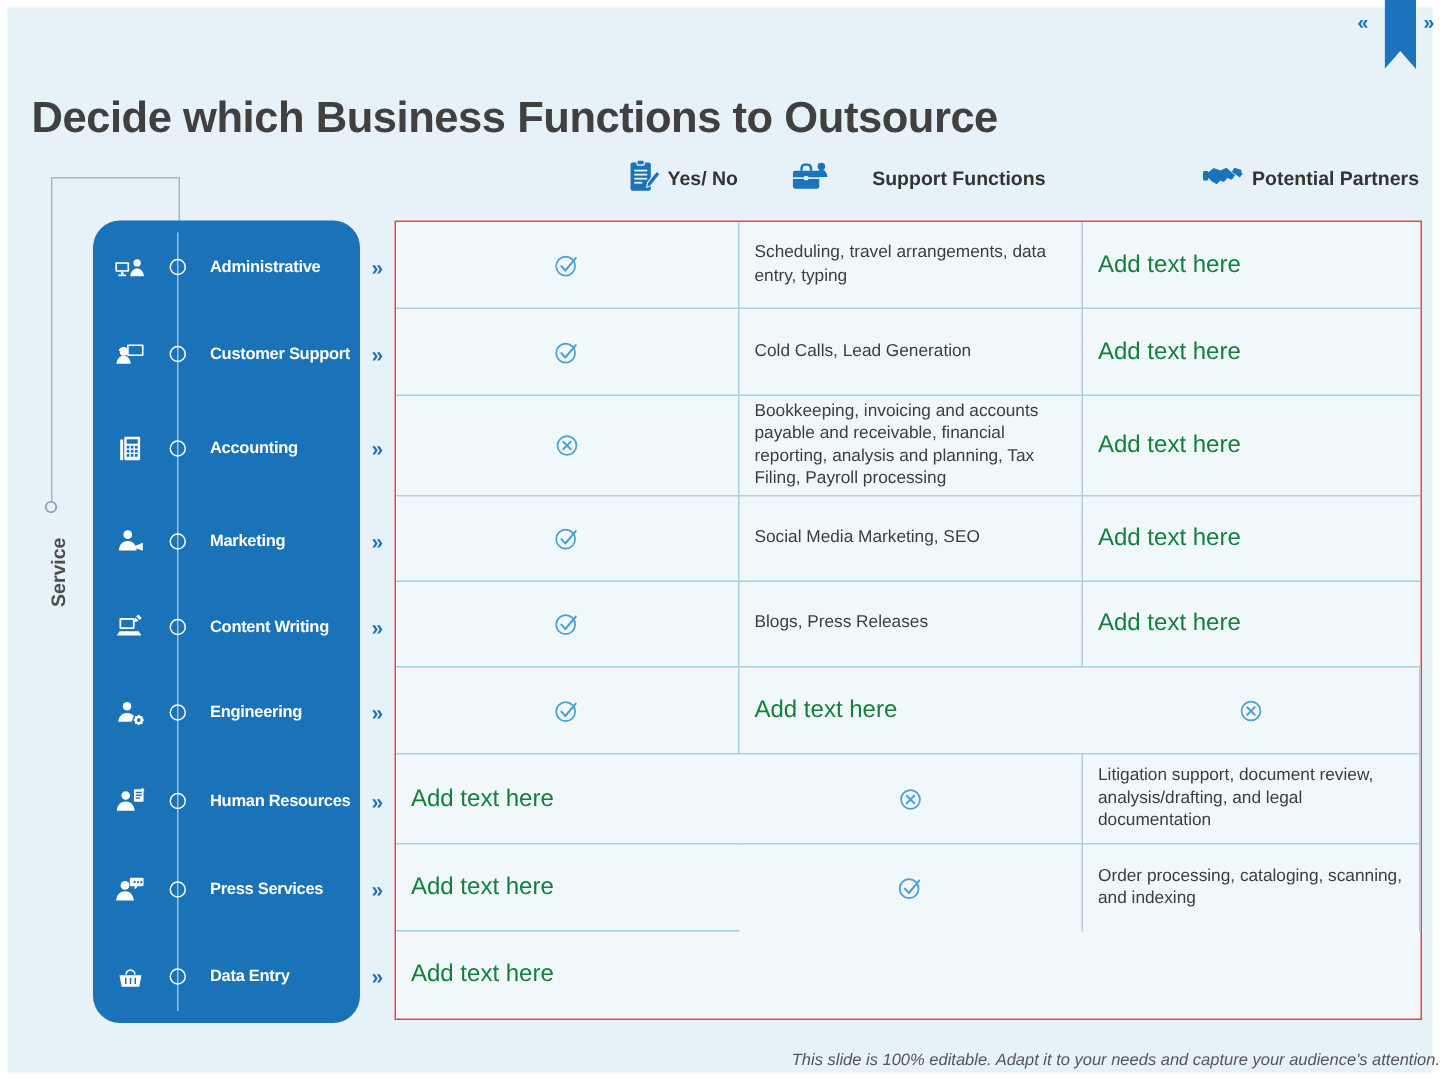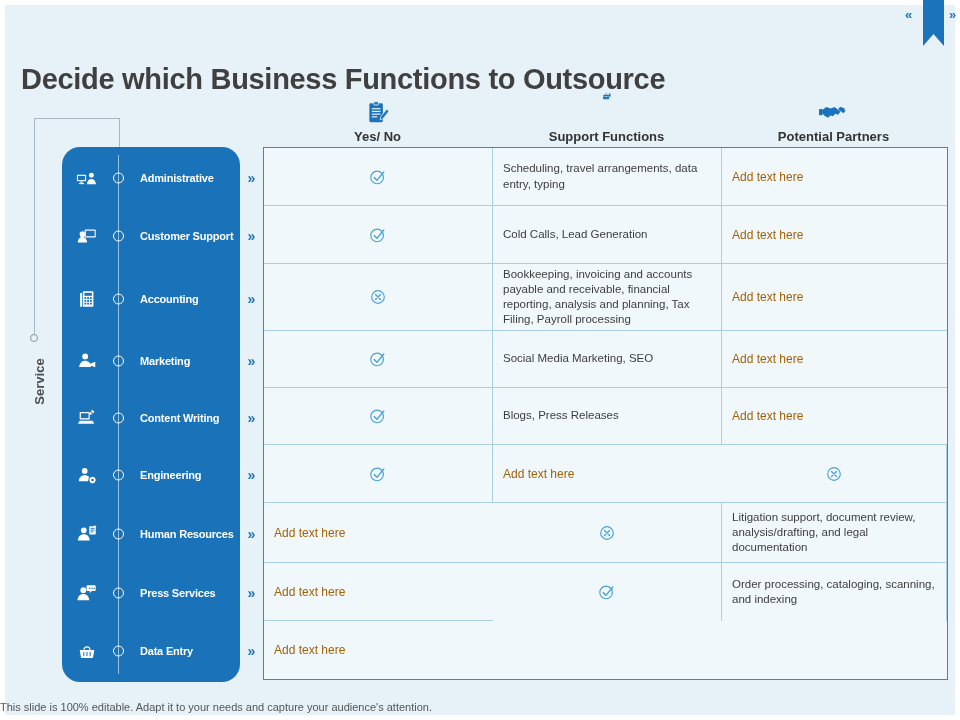--- a/index.html
+++ b/index.html
@@ -20,24 +20,24 @@
   .conn{position:absolute;background:#a8b8c2;}
   .conn-v1{left:34px;top:118px;width:1px;height:216px;}
   .conn-h {left:34px;top:118px;width:86px;height:1px;}
   .conn-v2{left:119px;top:118px;width:1px;height:30px;}
   .conn-dot{position:absolute;left:30px;top:334px;width:8px;height:8px;border:1.5px solid #7d98a8;
     border-radius:50%;background:#e7f1f8;box-sizing:border-box;}
   .service{position:absolute;left:-21px;top:374px;width:120px;text-align:center;
     font-size:13px;font-weight:bold;color:#4d4d4d;transform:rotate(-90deg);}
 
   
-  .col-head{position:absolute;top:92px;height:52px;display:flex;flex-direction:column;
+  .col-head{position:absolute;top:92px;height:52px;display:flex;flex-direction:row;
     align-items:center;justify-content:flex-end;gap:3px;}
   .col-head .lbl{font-size:13px;font-weight:bold;color:#333333;}
-  .ch1{left:263px;width:229px;} .ch2{left:492px;width:229px;gap:28px;} .ch3{left:721px;width:225px;}
+  .ch1{left:263px;width:229px;} .ch2{left:468px;width:229px;gap:28px;} .ch3{left:721px;width:225px;}
 
   
   .rows-grid{display:grid;grid-template-rows:58px 58px 67px 57px 57px 58px 60px 58px 58px;}
 
   
   .panel{position:absolute;left:62px;top:147px;width:178px;height:535px;background:#1a72b8;
     border-radius:18px;padding:2px 0;box-sizing:border-box;}
   .timeline{position:absolute;left:56px;top:8px;bottom:8px;width:1px;background:rgba(255,255,255,.55);}
   .side-row{position:relative;}
   .side-icon{position:absolute;left:14px;top:50%;transform:translateY(-50%);width:22px;height:22px;}
@@ -55,23 +55,23 @@
   .table{position:absolute;left:263px;top:147px;display:grid;
     grid-template-columns:229px 229px 225px;
     grid-template-rows:58px 58px 67px 57px 57px 58px 60px 58px 58px;
     border:1px solid #ef4444;background:#f1f8fc;}
   .cell{border-right:1px solid #abcfe2;border-bottom:1px solid #abcfe2;box-sizing:border-box;
     display:flex;align-items:center;}
   .cell.last-col{border-right:none;}
   .row9{border-bottom:none;}
   .mark-cell{justify-content:center;}
   .sf-cell{padding:5px 10px;font-size:11.5px;color:#3d3d3d;line-height:1.32;}
-  .pp-cell{padding:5px 10px;font-size:12px;color:#a16207;}
-
-  .footer{position:absolute;left:0;right:0;top:701px;text-align:left;font-size:11px;color:#565656;}
+  .pp-cell{padding:5px 10px;font-size:16px;color:#15803d;}
+
+  .footer{position:absolute;left:0;right:0;top:701px;text-align:right;font-size:11px;color:#565656;font-style:italic;}
   .hidden-defs{position:absolute;width:0;height:0;overflow:hidden;}
 </style>
 </head>
 <body>
 
 <svg class="hidden-defs" aria-hidden="true">
   <defs>
     <g id="check-sym">
       <circle cx="9" cy="10.5" r="7" fill="none" stroke="#4aa1d3" stroke-width="1.3"></circle>
       <path d="M5.8 10.5l3 3.2L16.5 4.5" fill="none" stroke="#4aa1d3" stroke-width="1.5" stroke-linecap="round" stroke-linejoin="round"></path>

